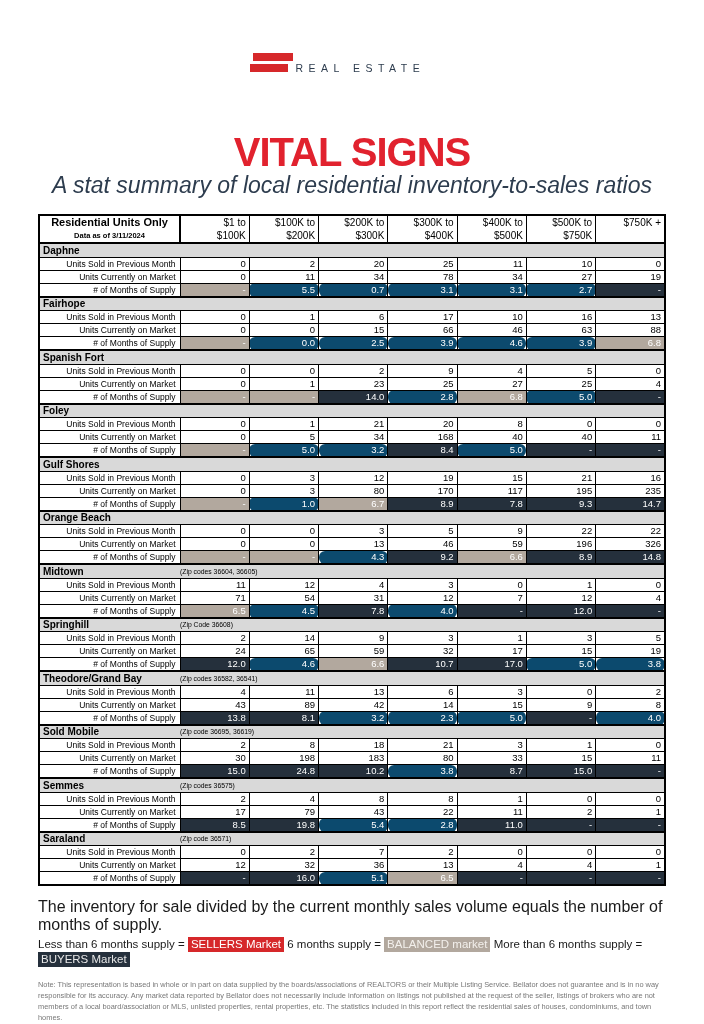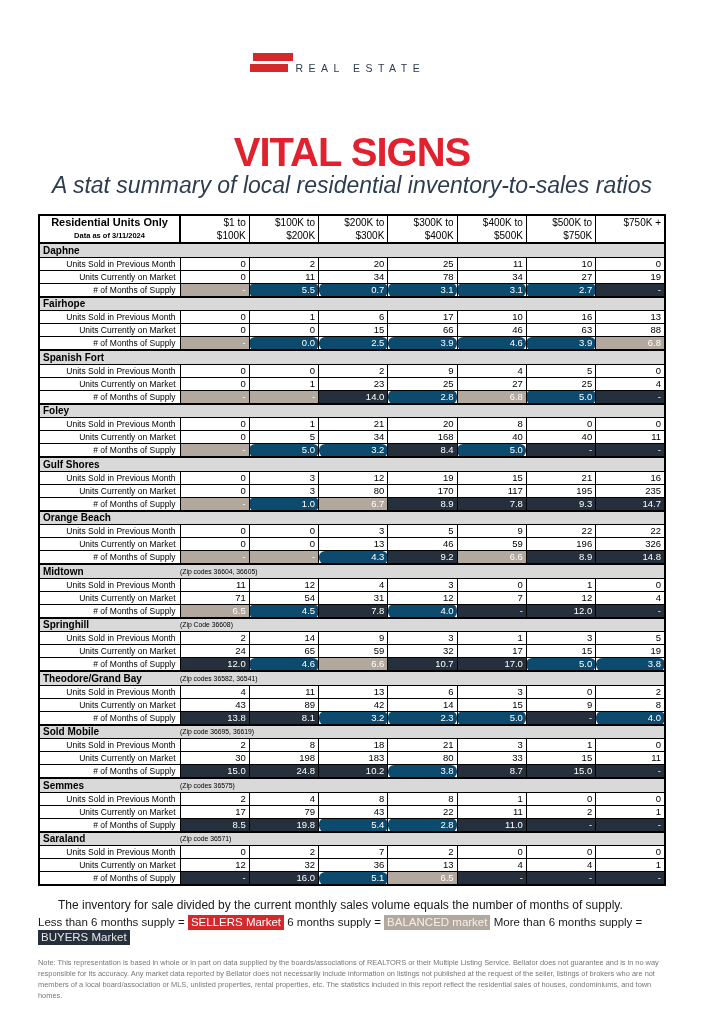--- a/index.html
+++ b/index.html
@@ -81,22 +81,22 @@
     border:1px solid #000;
     font-size:9.5px; text-align:right; padding-right:3px;
     height:13px; line-height:12px; color:#fff;
   }
   .bg-red  { background:#0c4a6e;border-radius:6px; }
   .bg-navy { background:#25303c; }
   .bg-tan  { background:#b2a89e; color:#efece7; }
 
   
   .explainer {
-    margin:12px 0 0 58px;
-    font-size:12px; color:#1a1a1a;
+    margin:12px 0 0 38px;
+    font-size:16px; color:#1a1a1a;
   }
   .legend-line { margin:3px 0 12px 38px; font-size:11.5px; color:#1a1a1a; }
   .chip { display:inline-block; padding:0 3px; line-height:15px; }
   .chip-red  { background:#d6282a; color:#fff; }
   .chip-tan  { background:#b2a89e; color:#f3f0ec; }
   .chip-navy { background:#25303c; color:#e8e8e8; }
   .note {
     margin:10px 38px 0 38px;
     font-size:7.4px; color:#777; line-height:1.5;
   }

